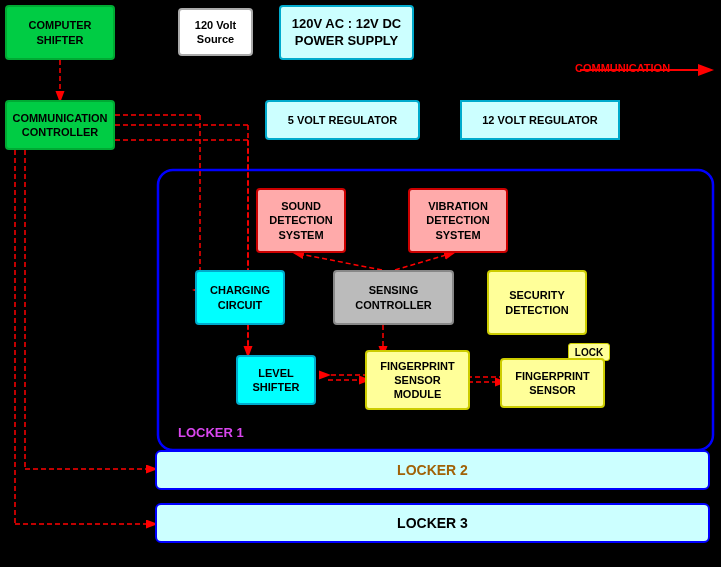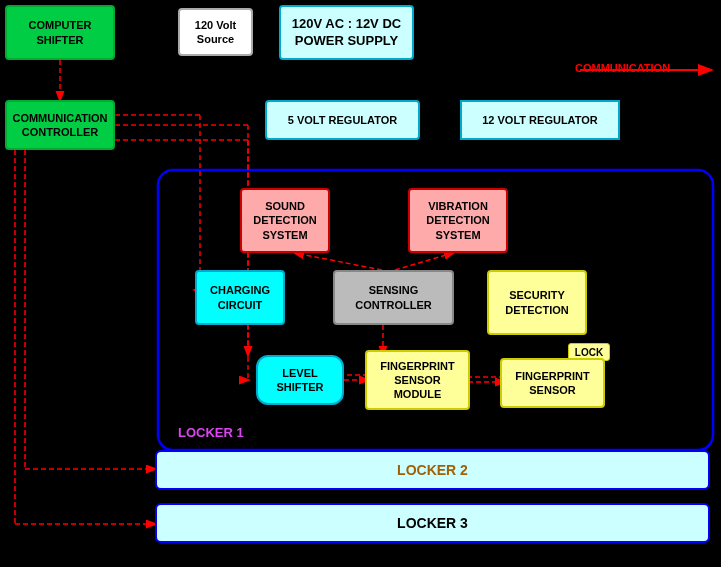--- a/index.html
+++ b/index.html
@@ -122,21 +122,21 @@
 </div>
 
 <div class="block" style="left:265px;top:100px;width:155px;height:40px;background:#ccffff;border:2px solid #00aacc;border-radius:4px;">
   <span style="font-size:11px;">5 VOLT REGULATOR</span>
 </div>
 
 <div class="block" style="left:460px;top:100px;width:160px;height:40px;background:#ccffff;border:2px solid #00aacc;border-radius:0;">
   <span style="font-size:11px;">12 VOLT REGULATOR</span>
 </div>
 
-<div class="block" style="left:240px;top:188px;width:90px;height:65px;background:#ffaaaa;border:2px solid #cc0000;border-radius:4px;">
+<div class="block" style="left:256px;top:188px;width:90px;height:65px;background:#ffaaaa;border:2px solid #cc0000;border-radius:4px;">
   <span style="white-space:pre-line;font-size:11px;">SOUND
 DETECTION
 SYSTEM</span>
 </div>
 
 <div class="block" style="left:408px;top:188px;width:100px;height:65px;background:#ffaaaa;border:2px solid #cc0000;border-radius:4px;">
   <span style="white-space:pre-line;font-size:11px;">VIBRATION
 DETECTION
 SYSTEM</span>
 </div>
@@ -149,21 +149,21 @@
 <div class="block" style="left:333px;top:270px;width:121px;height:55px;background:#bbbbbb;border:2px solid #888;border-radius:4px;">
   <span style="white-space:pre-line;font-size:11px;">SENSING
 CONTROLLER</span>
 </div>
 
 <div class="block" style="left:487px;top:270px;width:100px;height:65px;background:#ffff99;border:2px solid #cccc00;border-radius:4px;">
   <span style="white-space:pre-line;font-size:11px;">SECURITY
 DETECTION</span>
 </div>
 
-<div class="block" style="left:256px;top:355px;width:88px;height:50px;background:#00ffff;border:2px solid #00aacc;border-radius:12px;">
+<div class="block" style="left:236px;top:355px;width:80px;height:50px;background:#00ffff;border:2px solid #00aacc;border-radius:4px;">
   <span style="white-space:pre-line;font-size:11px;">LEVEL
 SHIFTER</span>
 </div>
 
 <div class="block" style="left:365px;top:350px;width:105px;height:60px;background:#ffff99;border:2px solid #cccc00;border-radius:4px;">
   <span style="white-space:pre-line;font-size:11px;">FINGERPRINT
 SENSOR
 MODULE</span>
 </div>
 

